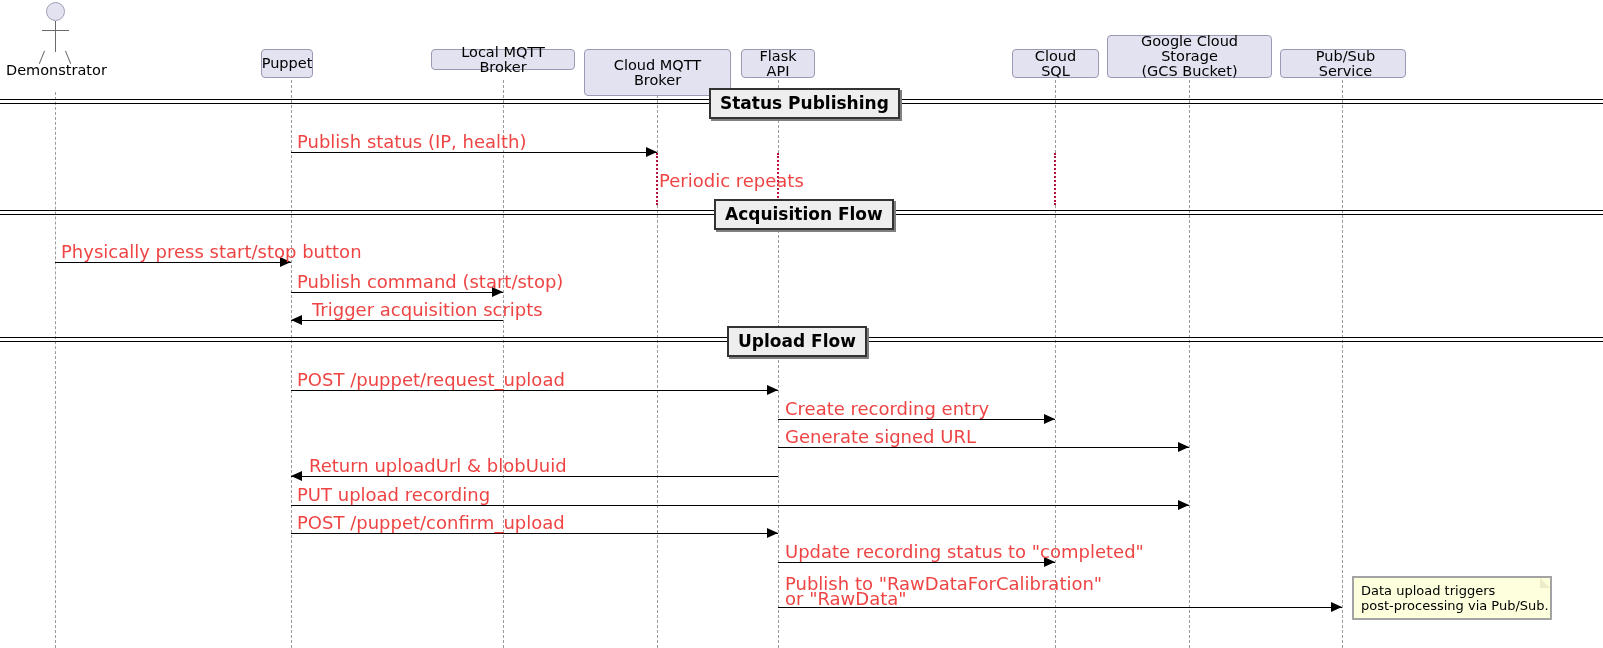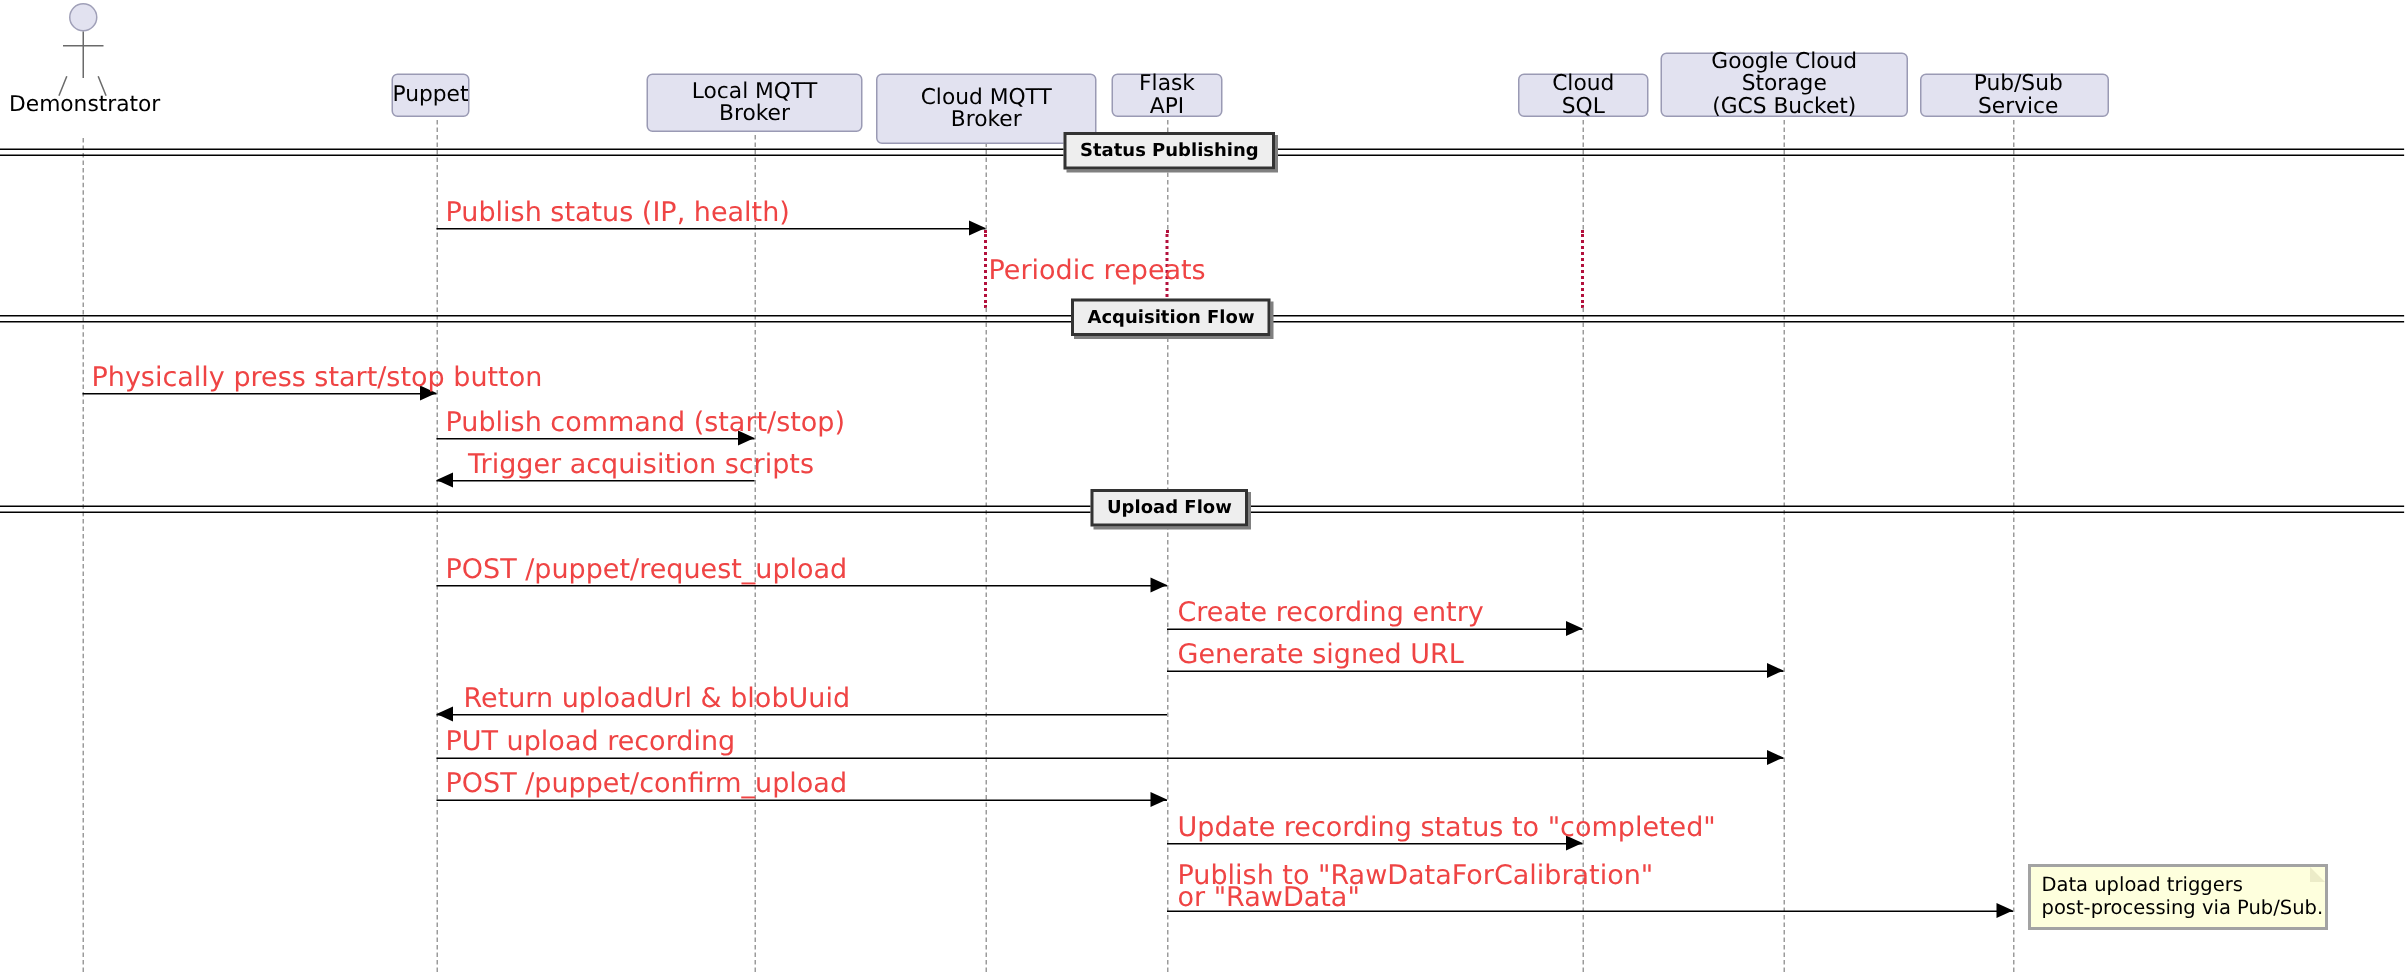--- a/index.html
+++ b/index.html
@@ -24,21 +24,21 @@
   .lifeline{position:absolute;width:0;border-left:1px dashed #9b9b9b;}
   .lifeline.red{border-left:2px dotted #b3103c;}
 
   
   .divider-bars{position:absolute;left:0;width:1603px;height:5px;}
   .divider-bars::before,.divider-bars::after{content:"";position:absolute;left:0;
       width:100%;height:1px;background:#000;}
   .divider-bars::before{top:0;}
   .divider-bars::after{top:4px;}
   .divider-title{position:absolute;background:#EEEEEE;border:2px solid #333333;
-      box-shadow:2px 2px 0 #808080;font-weight:bold;font-size:12px;color:#000;
+      box-shadow:2px 2px 0 #808080;font-weight:bold;font-size:17px;color:#000;
       padding:3px 9px 4px 9px;white-space:nowrap;box-sizing:border-box;}
 
   
   .msg-line{position:absolute;height:0;border-top:1px solid #000;}
   .arrow{position:absolute;width:0;height:0;}
   .arrow-r{border-top:5px solid transparent;border-bottom:5px solid transparent;
       border-left:11px solid #000;}
   .arrow-l{border-top:5px solid transparent;border-bottom:5px solid transparent;
       border-right:11px solid #000;}
   .msg-label{position:absolute;font-size:18px;color:#ef4444;white-space:pre;
@@ -71,21 +71,21 @@
     <div class="lifeline" style="left: 1342px; top: 80px; height: 568px;"></div>
     <div class="actor" style="left: 0px; top: 0px;">
       <div class="actor-head" style="left: 46px; top: 2px;"></div>
       <div class="actor-line" style="left: 55px; top: 21px; width: 1px; height: 31px;"></div>
       <div class="actor-line" style="left: 42px; top: 30px; width: 27px; height: 1px;"></div>
       <div class="actor-line" style="left: 44px; top: 51px; width: 1px; height: 14px; transform: rotate(22deg); transform-origin: right top;"></div>
       <div class="actor-line" style="left: 65px; top: 51px; width: 1px; height: 14px; transform: rotate(-22deg); transform-origin: left top;"></div>
     </div>
     <div class="actor-label" style="left: 6px; top: 62px;">Demonstrator</div>
     <div class="participant" style="left: 261px; top: 49px; width: 52px; height: 29px; white-space: pre-line;">Puppet</div>
-    <div class="participant" style="left: 431px; top: 49px; width: 144px; height: 39px; white-space: pre-line;">Local MQTT Broker</div>
+    <div class="participant" style="left: 431px; top: 49px; width: 144px; height: 21px; white-space: pre-line;">Local MQTT Broker</div>
     <div class="participant" style="left: 584px; top: 49px; width: 147px; height: 47px; white-space: pre-line;">Cloud MQTT Broker</div>
     <div class="participant" style="left: 741px; top: 49px; width: 74px; height: 29px; white-space: pre-line;">Flask API</div>
     <div class="participant" style="left: 1012px; top: 49px; width: 87px; height: 29px; white-space: pre-line;">Cloud SQL</div>
     <div class="participant" style="left: 1107px; top: 35px; width: 165px; height: 43px; white-space: pre-line;">Google Cloud Storage
 (GCS Bucket)</div>
     <div class="participant" style="left: 1280px; top: 49px; width: 126px; height: 29px; white-space: pre-line; padding-left: 12px;">Pub/Sub Service</div>
     <div class="divider-bars" style="top: 99px;"></div>
     <div class="divider-title" style="left: 709px; top: 88px;">Status Publishing</div>
     <div class="divider-bars" style="top: 210px;"></div>
     <div class="divider-title" style="left: 714px; top: 199px;">Acquisition Flow</div>

